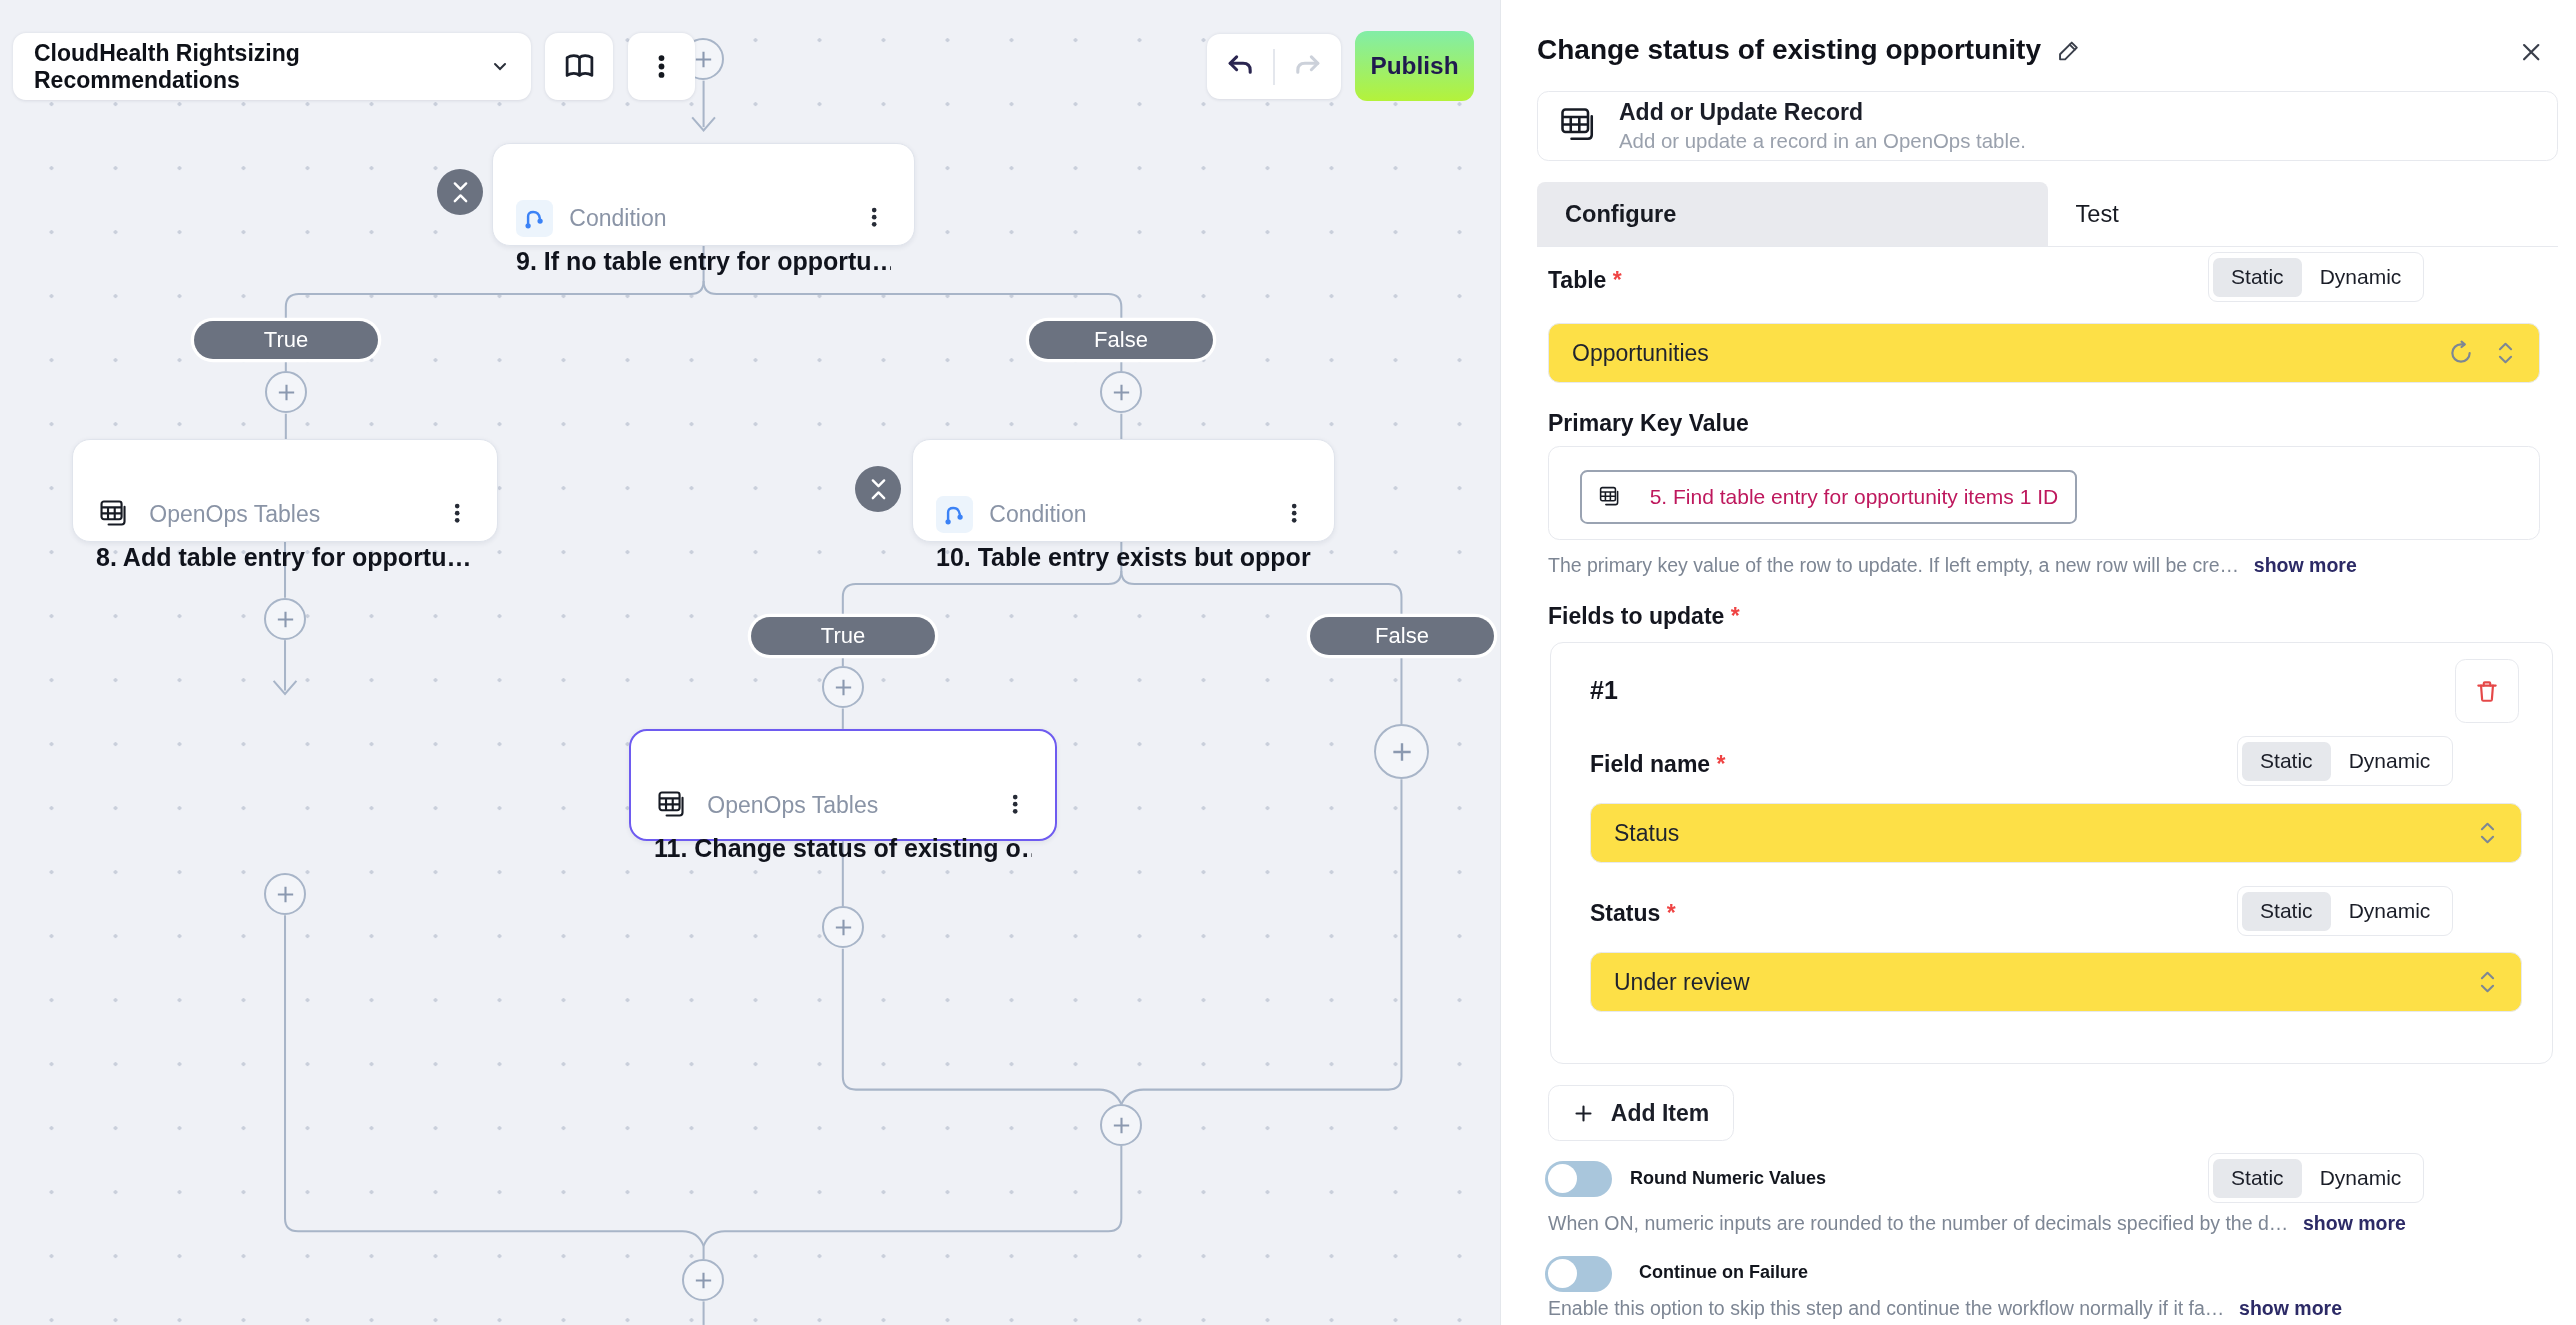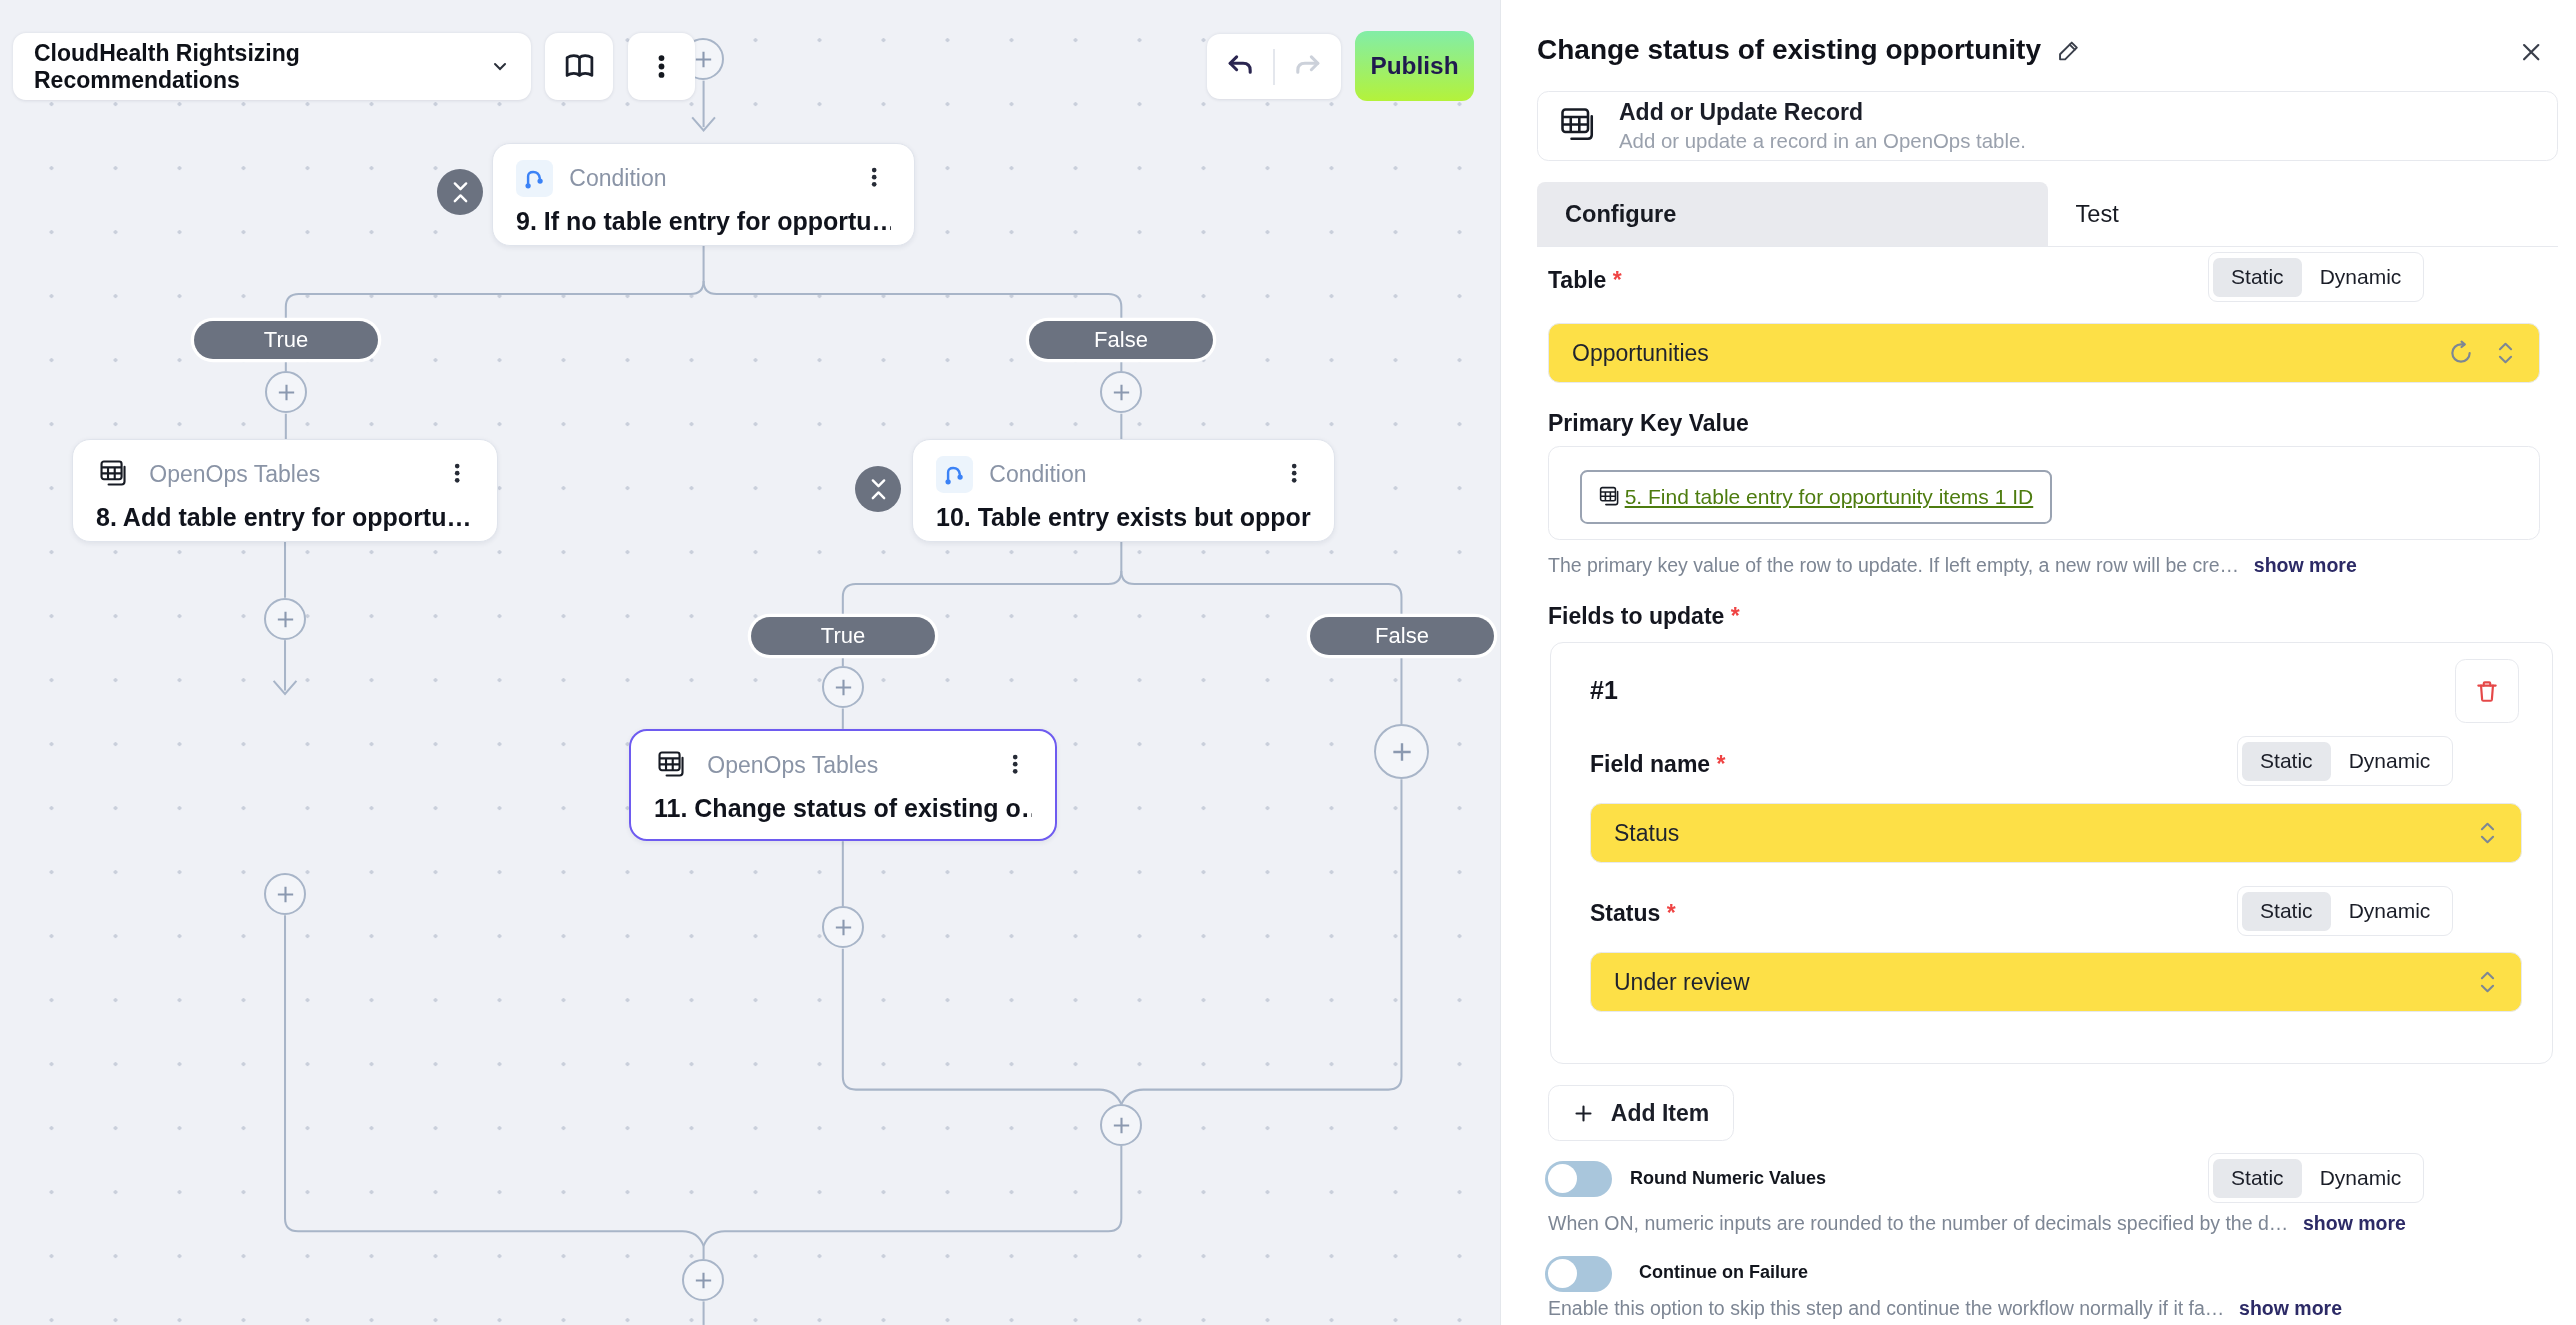--- a/index.html
+++ b/index.html
@@ -6,21 +6,21 @@
   #app{position:relative;width:2576px;height:1325px;overflow:hidden;}
 
   
   #canvas{position:absolute;left:0;top:0;width:1500px;height:1325px;background:#eff1f6;
     background-image:radial-gradient(circle,#c9cfdb 2px,transparent 2.1px);
     background-size:64px 64px;background-position:19.5px 8.1px;}
   #flow-lines{position:absolute;left:0;top:0;z-index:1;}
   .node{position:absolute;background:#fff;border:1.6px solid #e0e4ec;border-radius:18px;
     box-shadow:0 1.6px 4.9px rgba(30,41,70,.07);z-index:3;padding:16.3px 23px 0 23px;box-sizing:border-box;}
   .node.selected{border:2.4px solid #6e5bf0;}
-  .node-top{display:flex;align-items:center;}
+  .node-top{display:flex;align-items:center;margin-top:40px;}
   .node-icon{width:37px;height:37px;border-radius:7.3px;display:flex;align-items:center;justify-content:center;flex:0 0 auto;}
   .node-icon.cond{background:#ecf4fc;}
   .node-icon.stor{background:#e8ecf8;}
   .node-type{margin-left:16.3px;font-size:23px;color:#8a94a6;flex:1 1 auto;white-space:nowrap;}
   .node-kebab{flex:0 0 auto;padding:3.3px 4.9px;cursor:pointer;}
   .node-title{font-size:25px;font-weight:600;color:#10131c;margin-top:9.8px;white-space:nowrap;overflow:hidden;}
   .pill{position:absolute;background:#6b7280;color:#fff;border-radius:21px;display:flex;align-items:center;
     justify-content:center;font-size:22px;font-weight:400;box-shadow:0 0 0 3.3px #ffffff;z-index:4;}
   .plus-circle{position:absolute;border:2px solid #a8b5c8;background:#f3f5f9;border-radius:50%;
     display:flex;align-items:center;justify-content:center;z-index:4;box-sizing:border-box;}
@@ -60,21 +60,21 @@
   .seg-opt{font-size:21px;color:#1b1e28;padding:0 18px;height:39px;display:flex;align-items:center;border-radius:6.5px;cursor:pointer;}
   .seg-opt.on{background:#e6e8ec;}
   .select{position:absolute;border:1.6px solid #e7e9ee;border-radius:11.4px;background:#fde047;display:flex;
     align-items:center;box-sizing:border-box;padding:0 23px;cursor:pointer;}
   .select .val{font-size:23px;color:#1f232e;flex:1;}
   .helper{font-size:19.5px;color:#7d8694;white-space:nowrap;}
   .show-more{font-size:19.5px;font-weight:600;color:#2c2a66;margin-left:14.7px;cursor:pointer;white-space:nowrap;}
   .pkv-box{position:absolute;left:47px;top:446px;width:992px;height:94px;border:1.6px solid #e7e9ee;border-radius:11.4px;box-sizing:border-box;}
   .token{position:absolute;left:31px;top:23px;height:50px;border:2px solid #9aa3b2;border-radius:7.3px;
     display:flex;align-items:center;padding:0 16.3px;background:#fff;cursor:pointer;}
-  .token span{font-size:21px;color:#4d7c0f;margin-left:2px;white-space:nowrap;text-decoration:underline;}
+  .token span{font-size:21px;color:#be185d;margin-left:27px;white-space:nowrap;}
   .fields-card{position:absolute;left:49px;top:642px;width:1003px;height:422px;border:1.6px solid #e7e9ee;border-radius:13px;box-sizing:border-box;}
   .hash{font-size:25px;font-weight:700;color:#14161f;}
   .trash-btn{position:absolute;width:62px;height:62px;border:1.6px solid #e7e9ee;border-radius:10.6px;
     display:flex;align-items:center;justify-content:center;cursor:pointer;background:#fff;}
   .add-item{position:absolute;left:47px;top:1085px;width:184px;height:54px;border:1.6px solid #e7e9ee;border-radius:11.4px;
     display:flex;align-items:center;justify-content:center;gap:17px;font-size:23px;font-weight:600;color:#1b1e28;cursor:pointer;background:#fff;}
   .toggle{position:absolute;width:67px;height:36px;border-radius:18px;background:#a9c6dc;cursor:pointer;}
   .toggle .knob{position:absolute;left:3.3px;top:3.3px;width:29px;height:29px;border-radius:50%;background:#fff;}
   .toggle-label{font-size:18px;font-weight:600;color:#12151d;white-space:nowrap;}
 </style>

